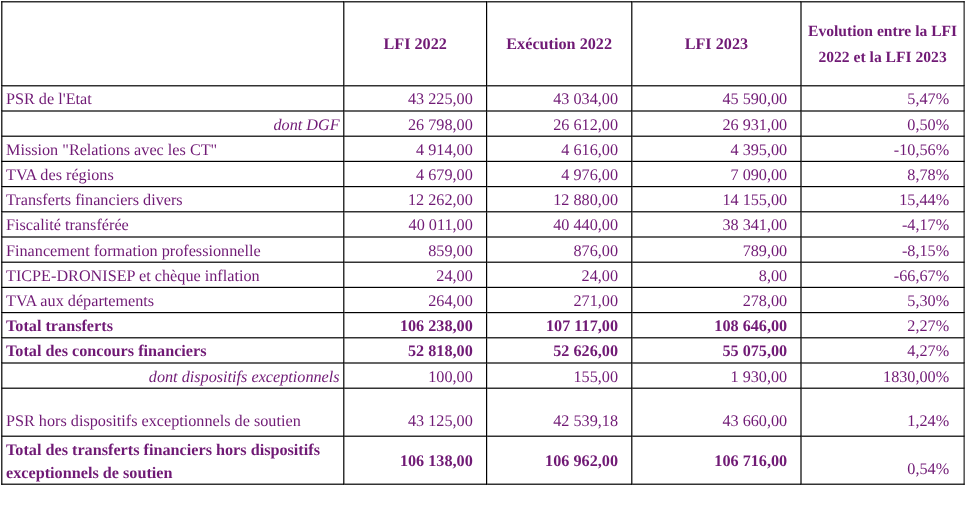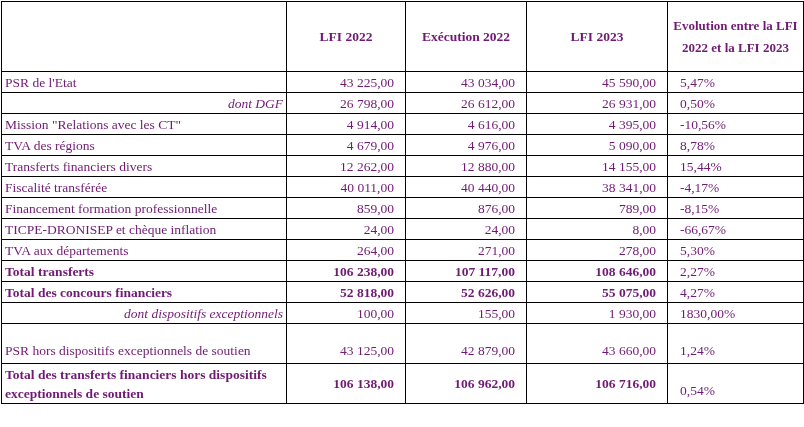--- a/index.html
+++ b/index.html
@@ -38,21 +38,21 @@
     padding: 0 3px;
     line-height: 22px;
     font-size: 13.5px;
   }
   .fin-table th.c-evo { font-size: 13px; padding: 0 2px; }
   
   .fin-table tbody tr { height: 21px; }
   .fin-table td { line-height: 19px; vertical-align: middle; }
   .fin-table td.c-label { text-align: left;  padding: 0 2px 0 3px; margin-top: 28px; }
   .fin-table td.c-num   { text-align: right; padding: 0 11px 0 2px; }
-  .fin-table td.c-evo   { text-align: left; padding: 0 12px; }
+  .fin-table td.c-evo   { text-align: right; padding: 0 12px; }
   
   .fin-table tr.row-sub td.c-label {
     text-align: right;
     font-style: italic;
     padding-right: 3px;
   }
   .fin-table tr.row-sub td.c-num { }
   
   .fin-table tr.row-total td.c-label,
   .fin-table tr.row-total td.c-num { font-weight: bold; }
@@ -108,21 +108,21 @@
           <td class="c-label">Mission "Relations avec les CT"</td>
           <td class="c-num">4 914,00</td>
           <td class="c-num">4 616,00</td>
           <td class="c-num">4 395,00</td>
           <td class="c-evo">-10,56%</td>
         </tr>
         <tr class="row-normal">
           <td class="c-label">TVA des régions</td>
           <td class="c-num">4 679,00</td>
           <td class="c-num">4 976,00</td>
-          <td class="c-num">5 090,00</td>
+          <td class="c-num">7 090,00</td>
           <td class="c-evo">8,78%</td>
         </tr>
         <tr class="row-normal">
           <td class="c-label">Transferts financiers divers</td>
           <td class="c-num">12 262,00</td>
           <td class="c-num">12 880,00</td>
           <td class="c-num">14 155,00</td>
           <td class="c-evo">15,44%</td>
         </tr>
         <tr class="row-normal">
@@ -170,21 +170,21 @@
         <tr class="row-sub">
           <td class="c-label">dont dispositifs exceptionnels</td>
           <td class="c-num">100,00</td>
           <td class="c-num">155,00</td>
           <td class="c-num">1 930,00</td>
           <td class="c-evo">1830,00%</td>
         </tr>
         <tr class="row-normal">
           <td class="c-label">PSR hors dispositifs exceptionnels de soutien</td>
           <td class="c-num">43 125,00</td>
-          <td class="c-num">42 879,00</td>
+          <td class="c-num">42 539,18</td>
           <td class="c-num">43 660,00</td>
           <td class="c-evo">1,24%</td>
         </tr>
         <tr class="row-total">
           <td class="c-label">Total des transferts financiers hors dispositifs exceptionnels de soutien</td>
           <td class="c-num">106 138,00</td>
           <td class="c-num">106 962,00</td>
           <td class="c-num">106 716,00</td>
           <td class="c-evo">0,54%</td>
         </tr>

